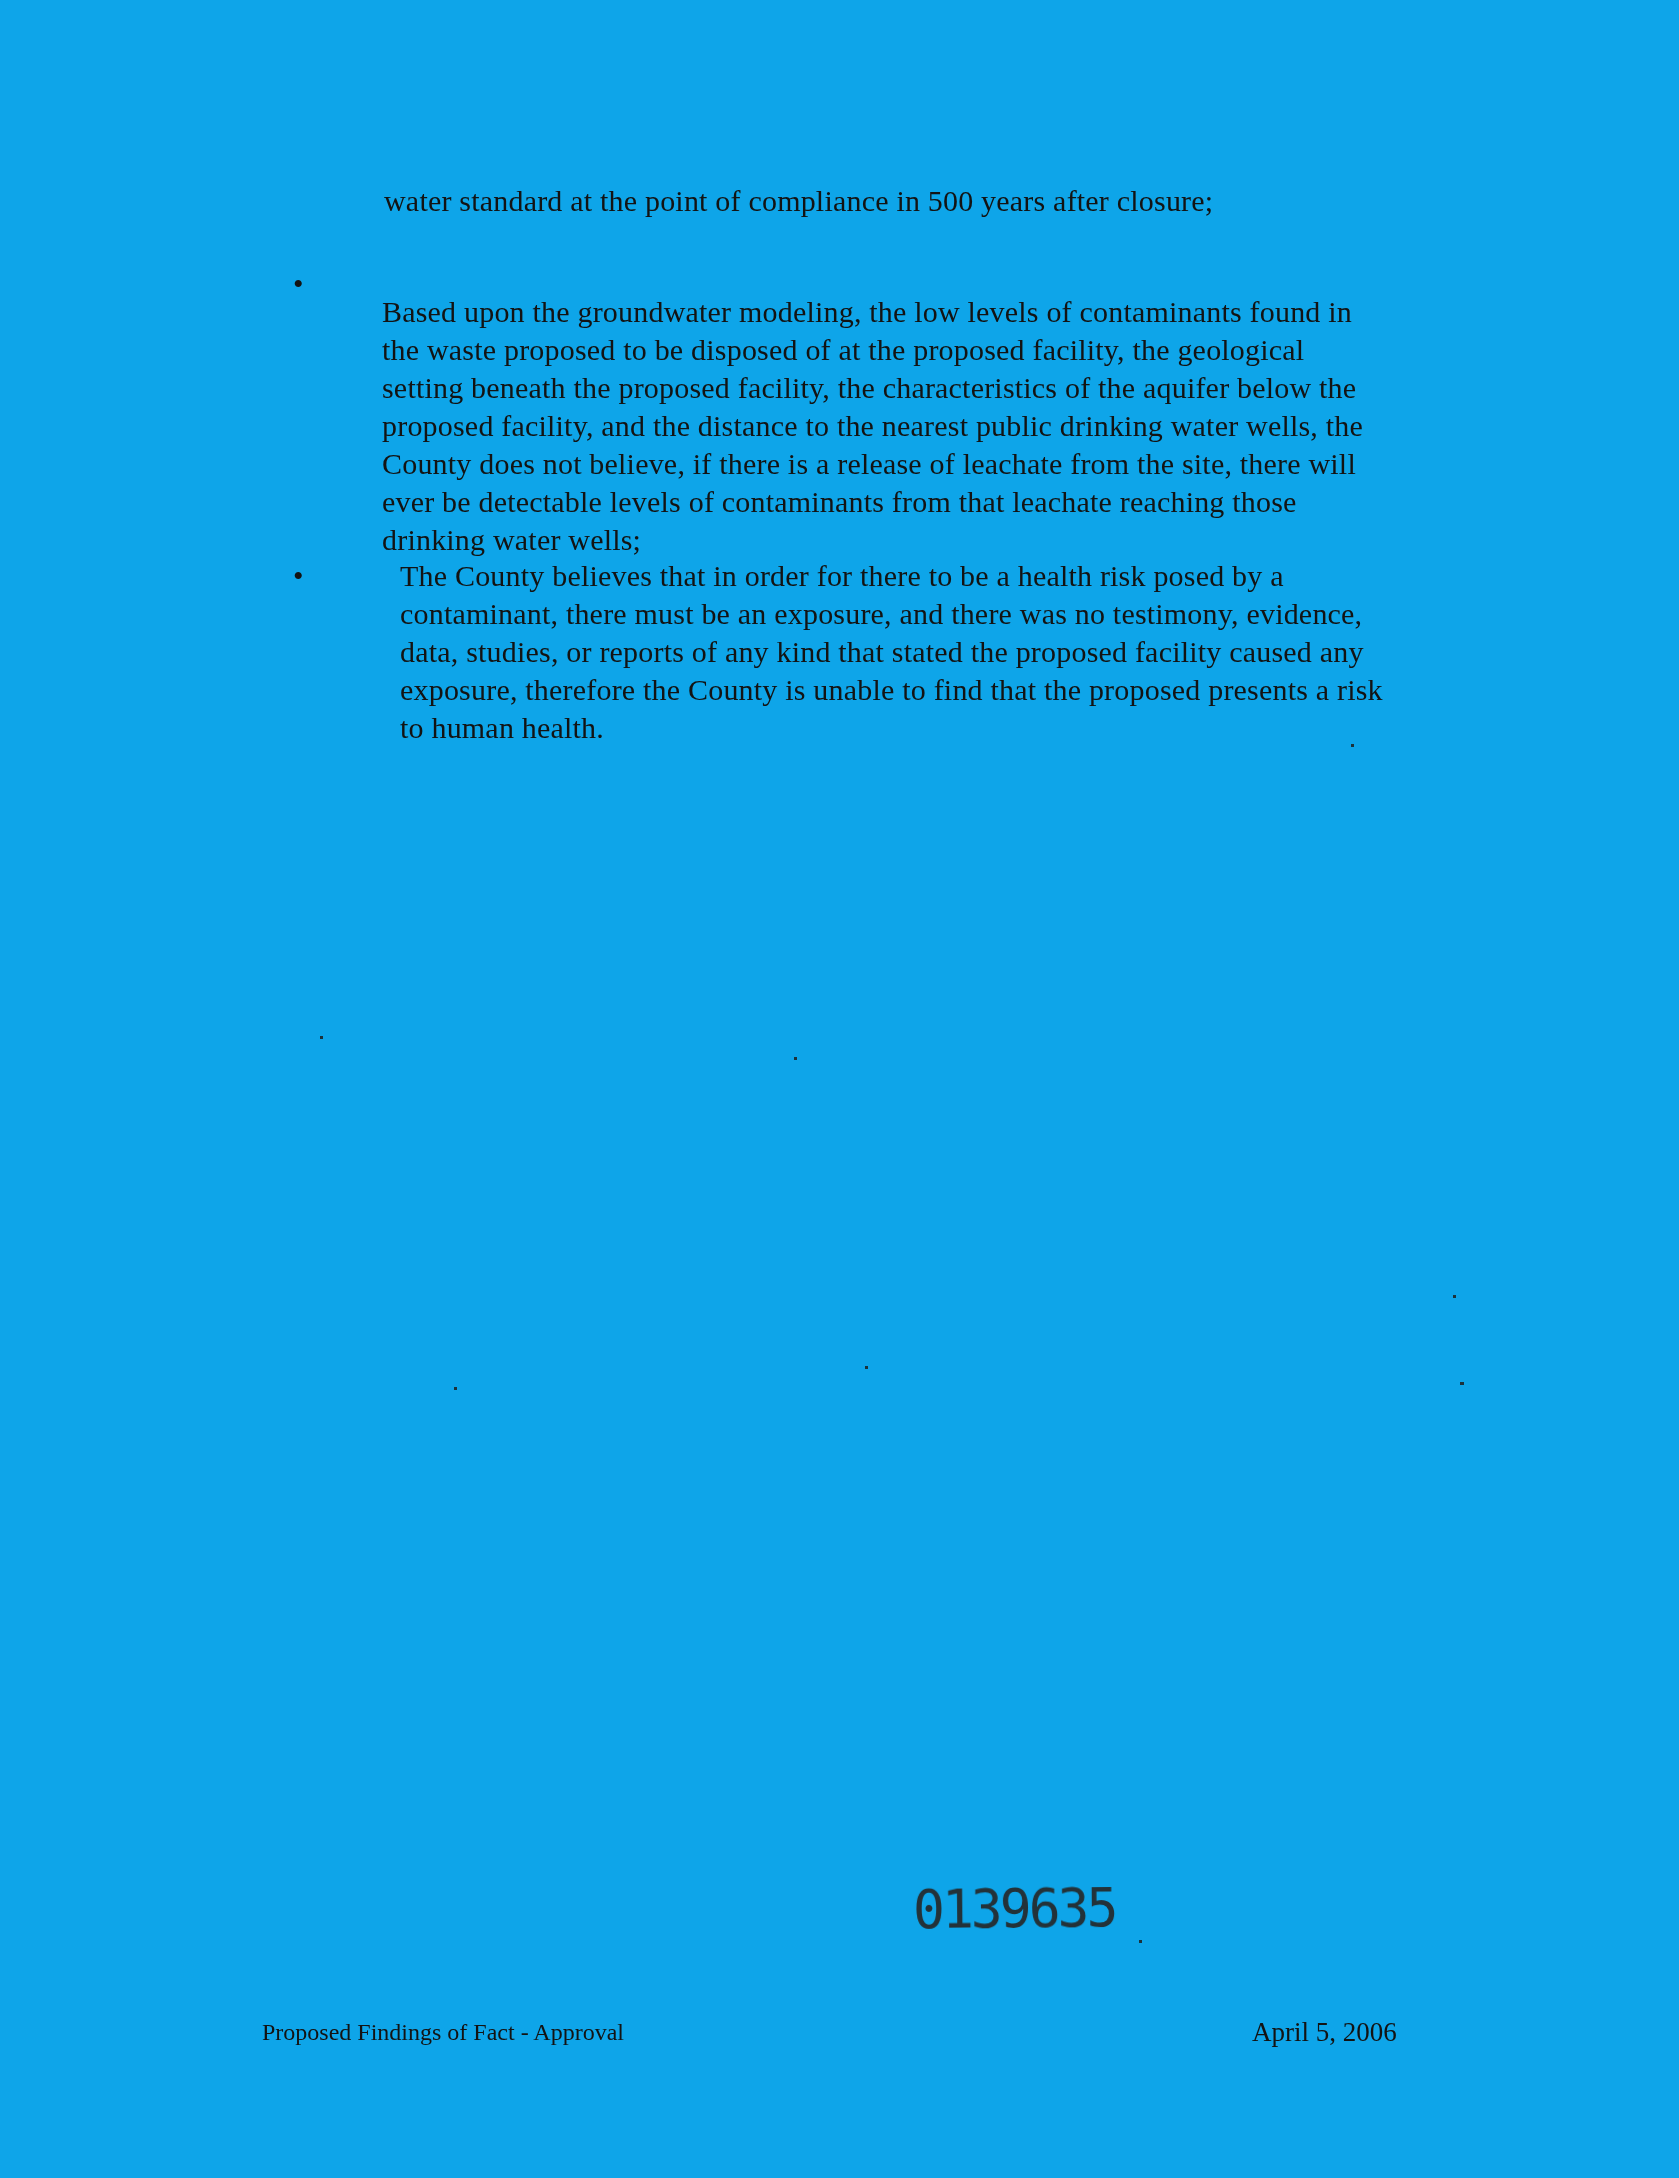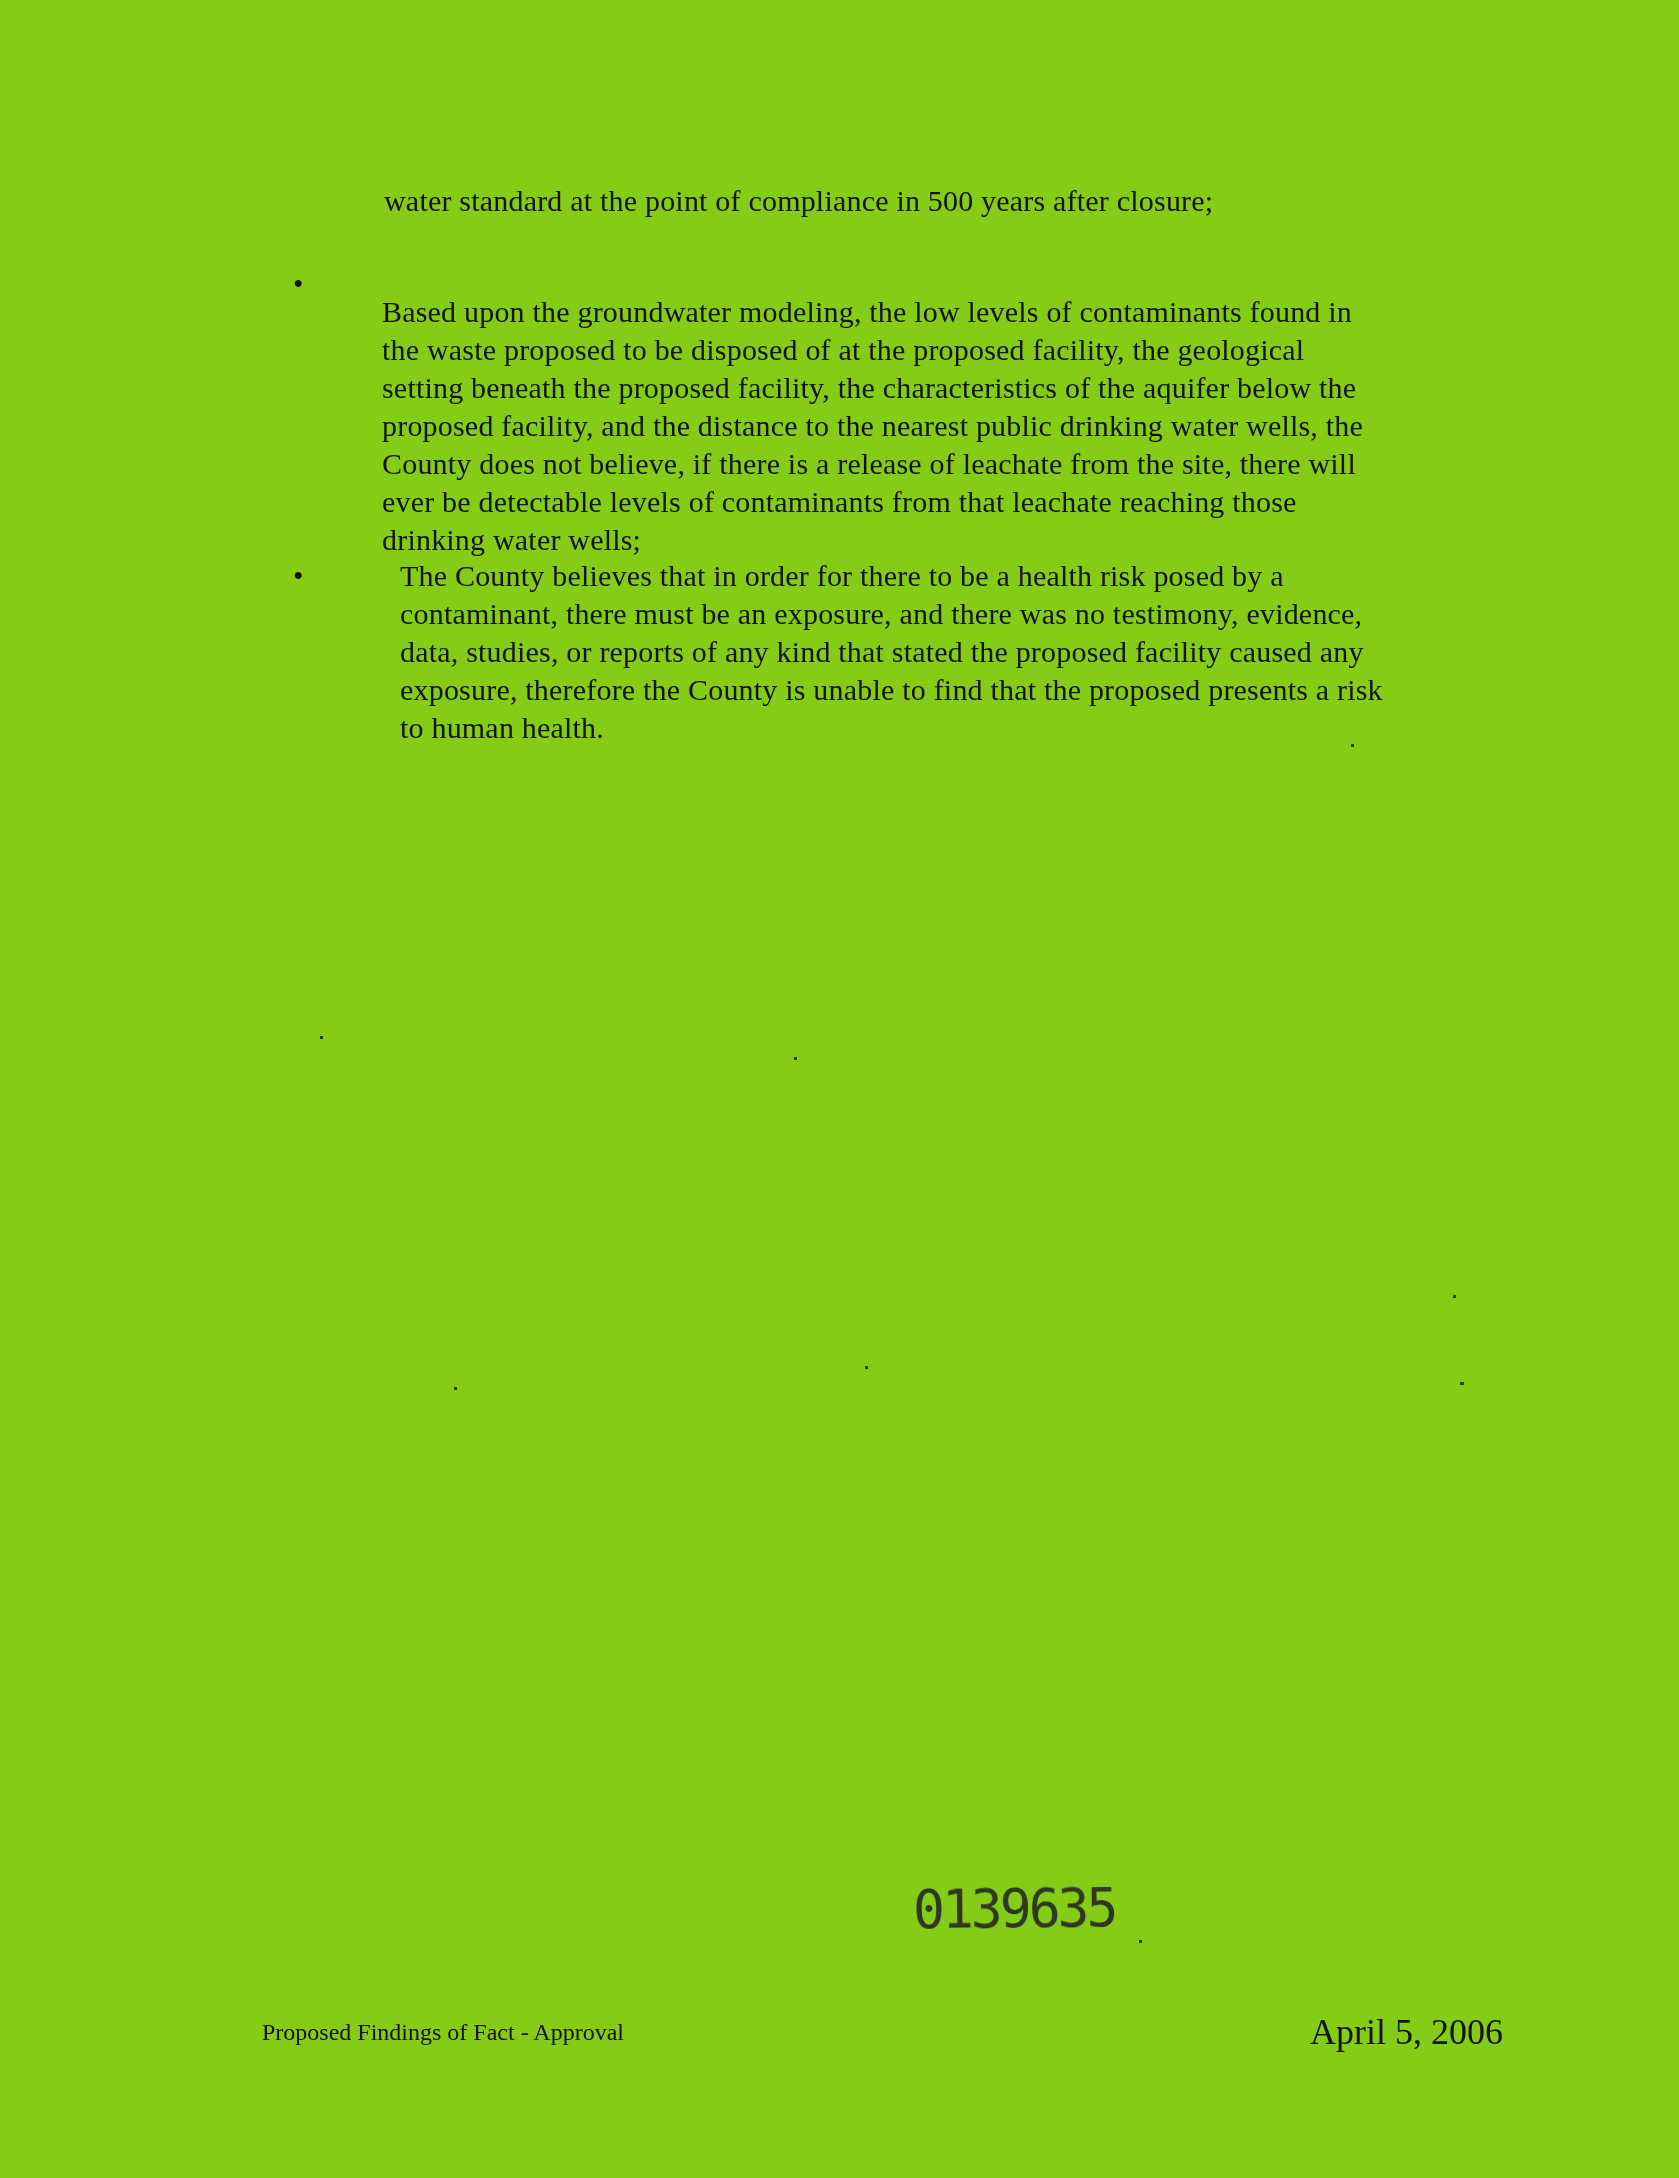--- a/index.html
+++ b/index.html
@@ -2,21 +2,21 @@
 <html><head>
 <meta charset="utf-8">
 <style>
   html, body { margin: 0; padding: 0; }
   body { background: #ffffff; }
 
   .page {
     position: relative;
     width: 1679px;
     height: 2178px;
-    background: #84cc16;
+    background: #0ea5e9;
     color: #131313;
     font-family: "Liberation Serif", serif;
     overflow: hidden;
   }
 
   .para {
     position: absolute;
     font-size: 30px;
     line-height: 38px;
     letter-spacing: 0.2px;
@@ -53,23 +53,23 @@
 
   .footer-left {
     position: absolute;
     left: 262px;
     top: 2016px;
     font-size: 24px;
     line-height: 32px;
   }
   .footer-right {
     position: absolute;
-    left: 1310px;
+    left: 1252px;
     top: 2016px;
-    font-size: 36px;
+    font-size: 27px;
     line-height: 32px;
   }
 
   .speck {
     position: absolute;
     width: 3px;
     height: 3px;
     background: #1d1d1d;
     opacity: 0.85;
   }

